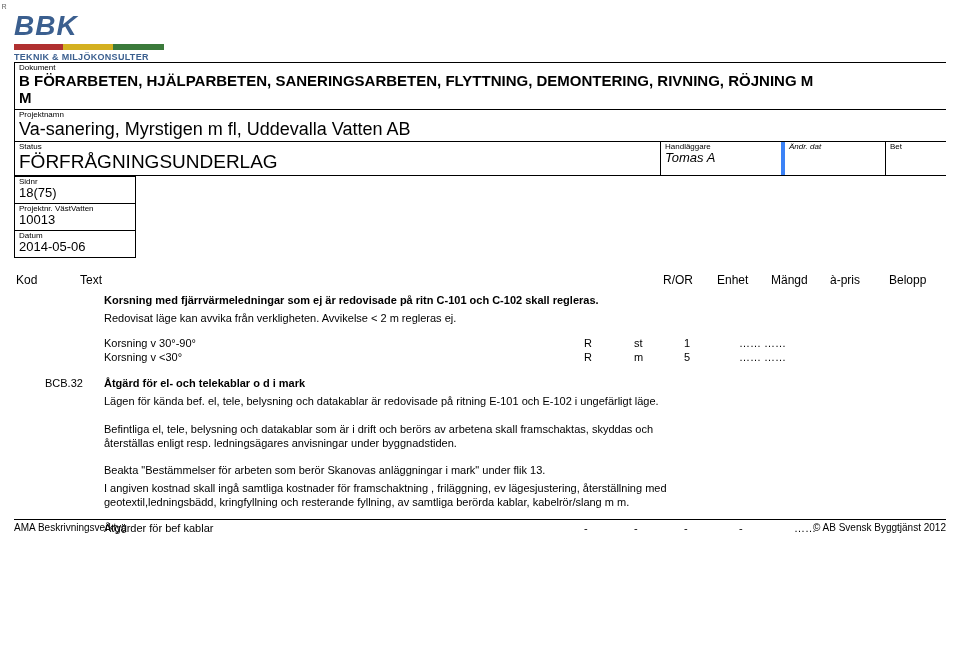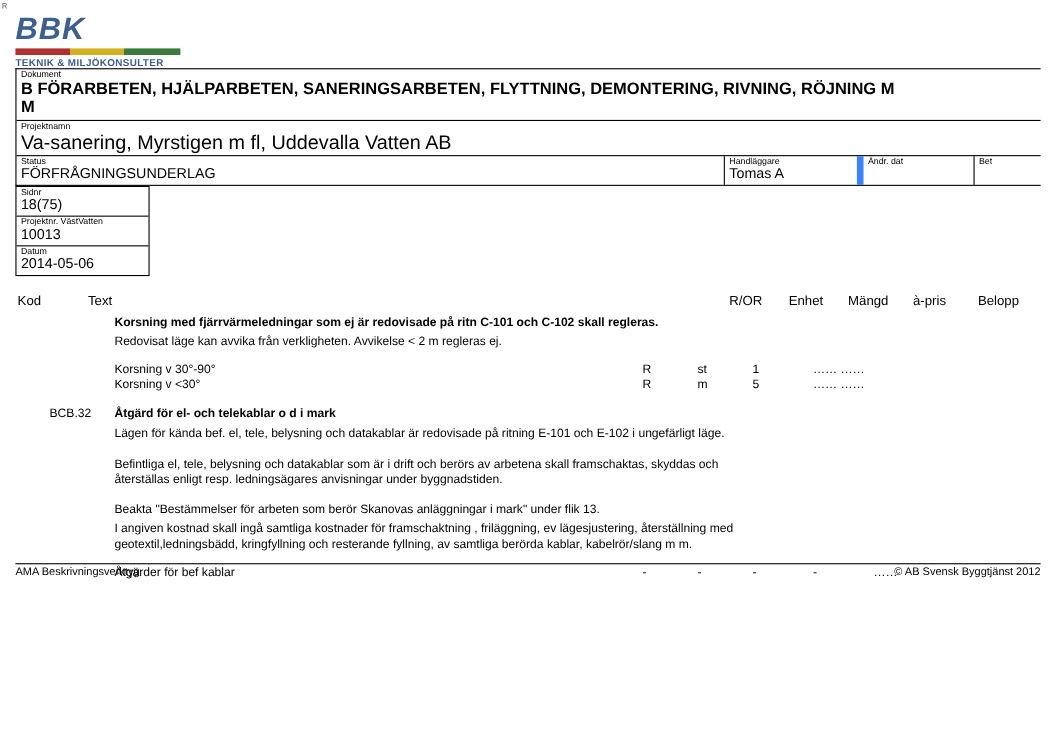--- a/index.html
+++ b/index.html
@@ -40,21 +40,21 @@
   .small-label { font-size: 8px; padding: 1px 4px 0 4px; line-height: 1; }
   .big-val   { font-size: 15px; padding: 0 4px 2px 4px; line-height: 1.15; }
   .big-val.bold { font-weight: 700; }
   .hdr-mid-row1 { border-bottom: 1px solid #000; }
   .hdr-mid-row2 { border-bottom: 1px solid #000; }
   .hdr-mid-row3 {}
   .hdr-right > div:not(:first-child){ border-top:1px solid #000;}
   .status-row { display:flex; }
   .status-row .c1{ flex:1;}
   .status-row .c2{ width:120px; border-left:1px solid #000;}
-  .status-row .c3{ width:100px; border-left:6px solid #3b82f6;}
+  .status-row .c3{ width:100px; border-left:4px solid #3b82f6;font-style:italic;}
   .status-row .c4{ width:60px; border-left:1px solid #000;}
 
   
   .logo-box { width: 170px; }
   .bbk { font-size: 28px; font-weight: 900; color:#3b5f8f; letter-spacing:1px; font-style: italic; }
   .bbk-bar { height:6px; background: linear-gradient(to right,#b03030 0 33%, #d4b020 33% 66%, #3b7a3b 66% 100%); width:150px; margin:2px 0;}
   .bbk-sub { font-size: 9px; font-weight:700; color:#3b5f8f; letter-spacing:0.3px;}
   .side-letter { position:absolute; left:2px; top:2px; font-size:10px; color:#666; transform:rotate(0deg);}
   
   
@@ -111,25 +111,25 @@
           <span>M</span>
         </div>
       </div>
       <div class="hdr-mid-row2">
         <div class="small-label">Projektnamn</div>
         <div class="big-val" style="font-size:18px;">Va-sanering, Myrstigen m fl, Uddevalla Vatten AB</div>
       </div>
       <div class="hdr-mid-row3 status-row">
         <div class="c1">
           <div class="small-label">Status</div>
-          <div class="big-val" style="font-size:13px;">FÖRFRÅGNINGSUNDERLAG</div>
+          <div class="big-val" style="font-size:19px;">FÖRFRÅGNINGSUNDERLAG</div>
         </div>
         <div class="c2">
           <div class="small-label">Handläggare</div>
-          <div class="big-val" style="font-size:13px;">Tomas A</div>
+          <div class="big-val" style="font-size:13px;font-style:italic;">Tomas A</div>
         </div>
         <div class="c3">
           <div class="small-label">Ändr. dat</div>
           <div class="big-val"></div>
         </div>
         <div class="c4">
           <div class="small-label">Bet</div>
           <div class="big-val"></div>
         </div>
       </div>

